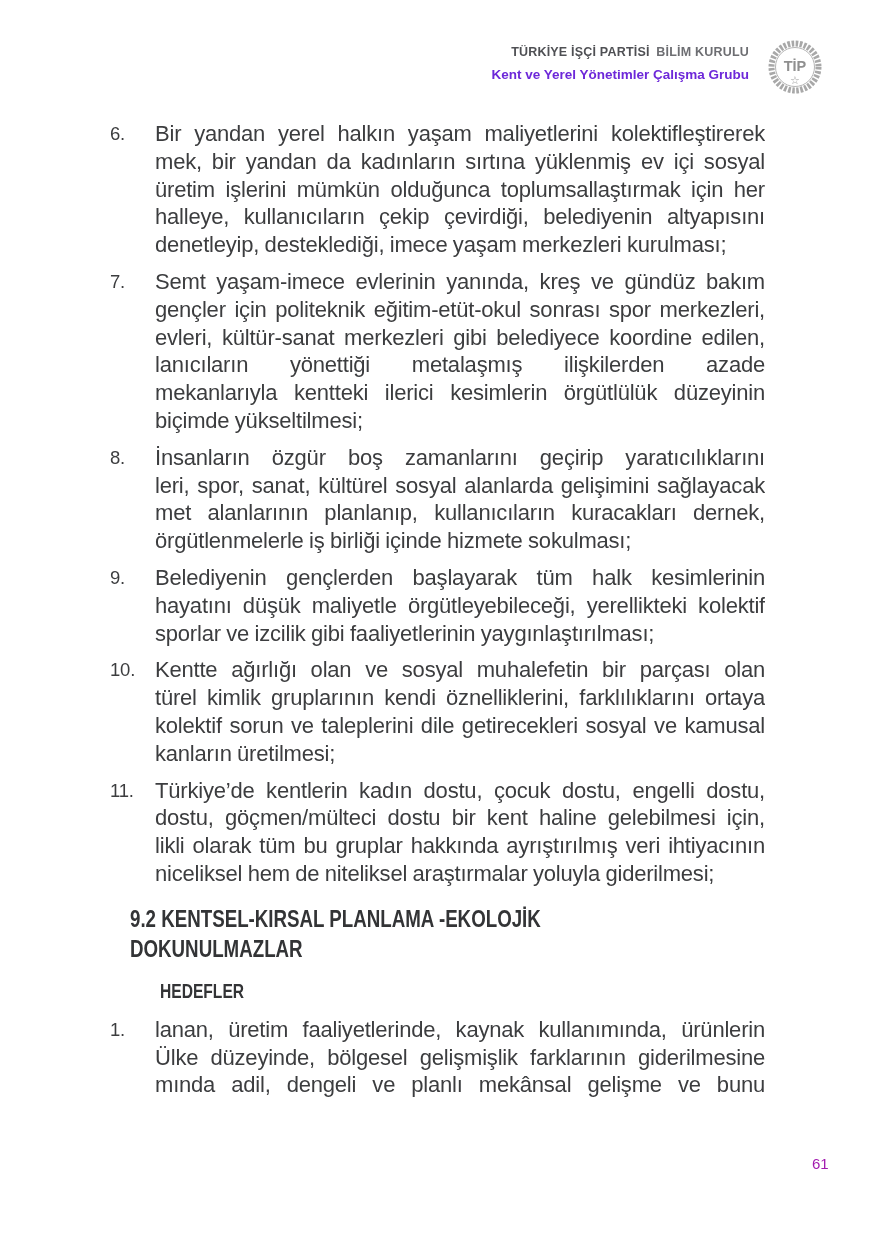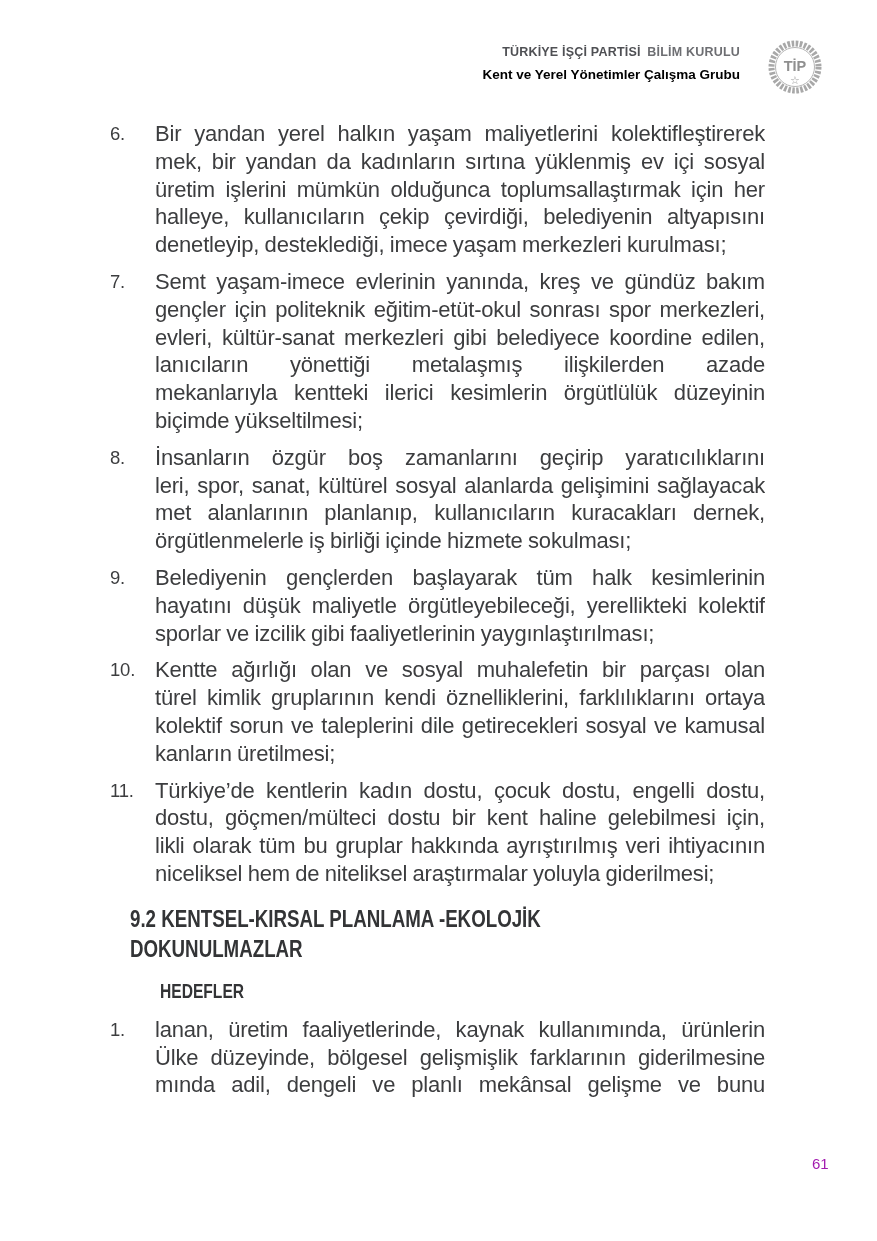--- a/index.html
+++ b/index.html
@@ -9,32 +9,32 @@
     background:#ffffff;
     font-family:"Liberation Sans", sans-serif;
     color:#3c3d3f;
     overflow:hidden;
     margin:0 auto;
   }
 
   
   .header {
     position:absolute; top:40px; right:55px;
-    display:flex; align-items:flex-start; gap:28px;
+    display:flex; align-items:flex-start; gap:19px;
   }
   .header-text { text-align:right; padding-top:5px; }
   .h1 {
     font-size:12.5px; letter-spacing:0.2px; color:#5d5e62;
     white-space:nowrap;
   }
   .h1 .bold { font-weight:bold; color:#4f5054; }
   .h1 .reg  { font-weight:bold; color:#6d6e72; margin-left:3px; }
   .h2 {
     margin-top:8px; font-size:13.5px; font-weight:bold;
-    color:#000000; white-space:nowrap;
+    color:#6d28d9; white-space:nowrap;
   }
   .logo { width:54px; height:54px; flex:none; }
 
   
   .content { position:absolute; left:110px; top:120px; width:660px; }
 
   .list-item { display:flex; margin-bottom:9px; }
   .item-number {
     width:45px; flex:none;
     font-size:18.5px; line-height:27.8px;

